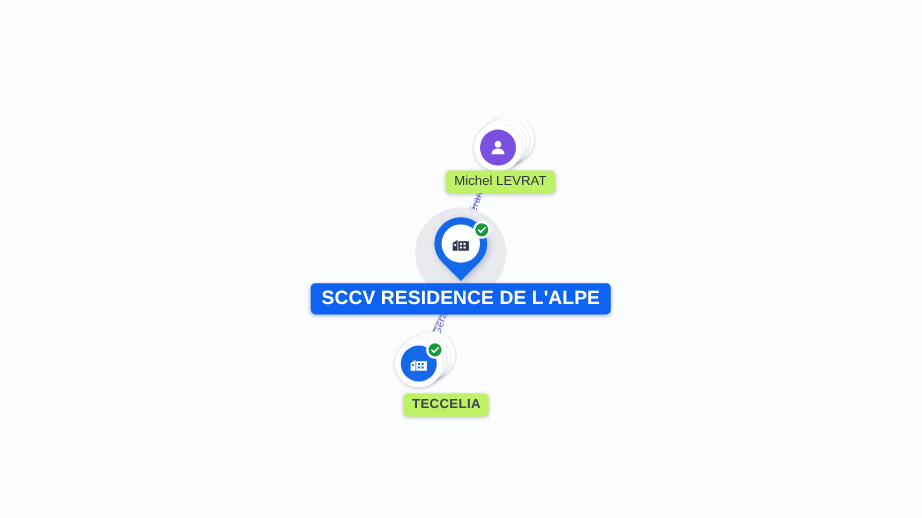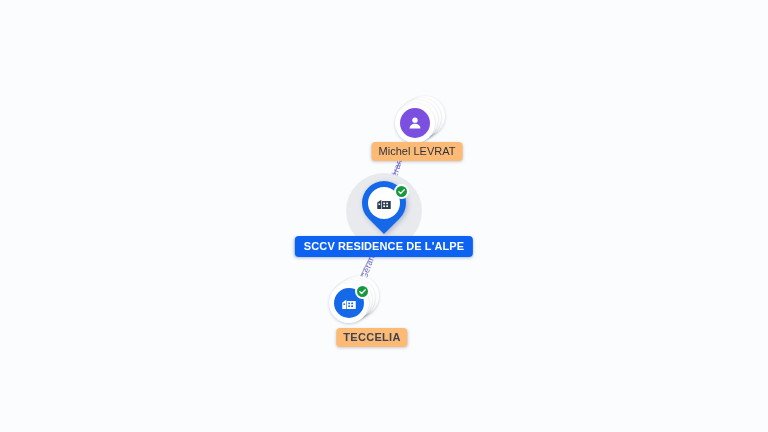--- a/index.html
+++ b/index.html
@@ -132,29 +132,29 @@
   }
 
   
   .node-label {
     position: absolute;
     white-space: nowrap;
     font-size: 11px;
     line-height: 1;
     padding: 4px 7px;
     border-radius: 4px;
-    background: #fdba74;
+    background: #bef264;
     color: #2b3443;
     box-shadow: 0 1px 3px rgba(40,50,80,0.25);
     transform: translateX(-50%);
   }
   .node-label.primary {
     background: #0d62f2;
     color: #ffffff;
-    font-size: 11px;
+    font-size: 16px;
     font-weight: 700;
     letter-spacing: .1px;
     padding: 5px 9px;
     border-radius: 4px;
     box-shadow: 0 1px 3px rgba(20,60,140,0.35);
   }
   .node-label.sub {
     font-weight: 600;
     letter-spacing: .3px;
     color: #3a4456;

